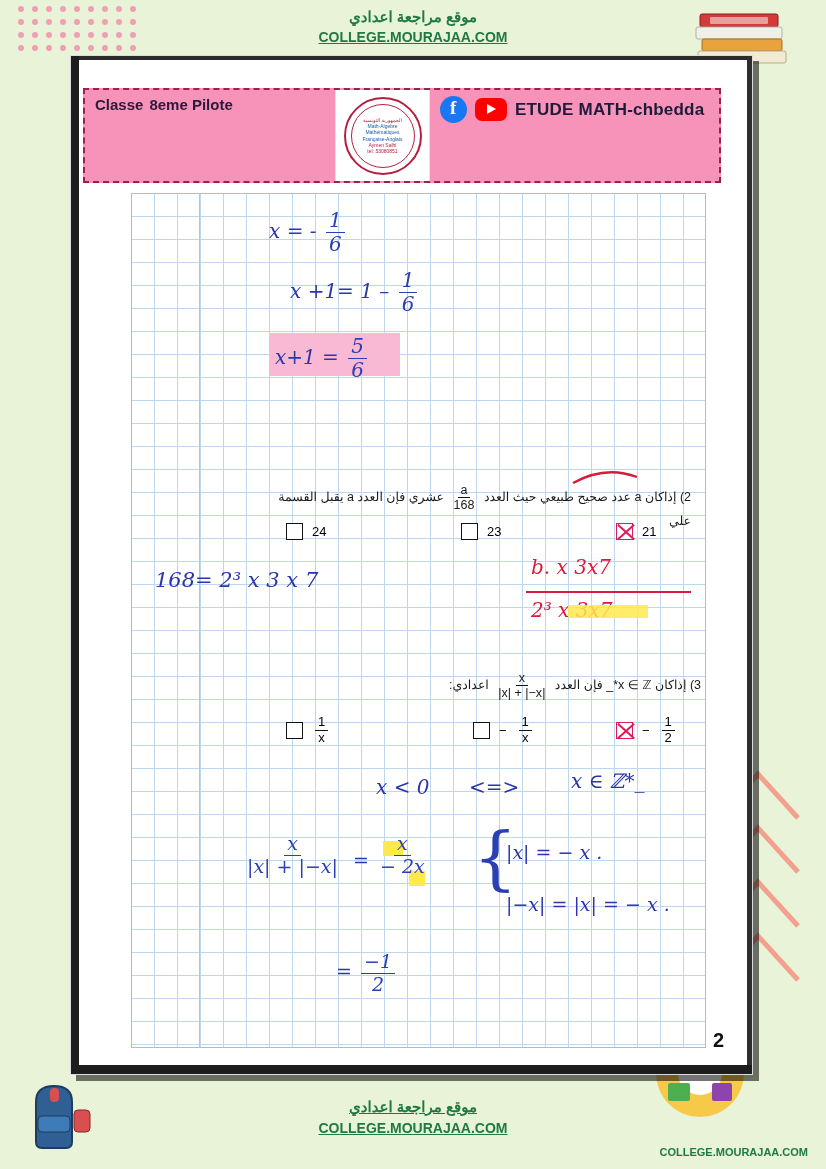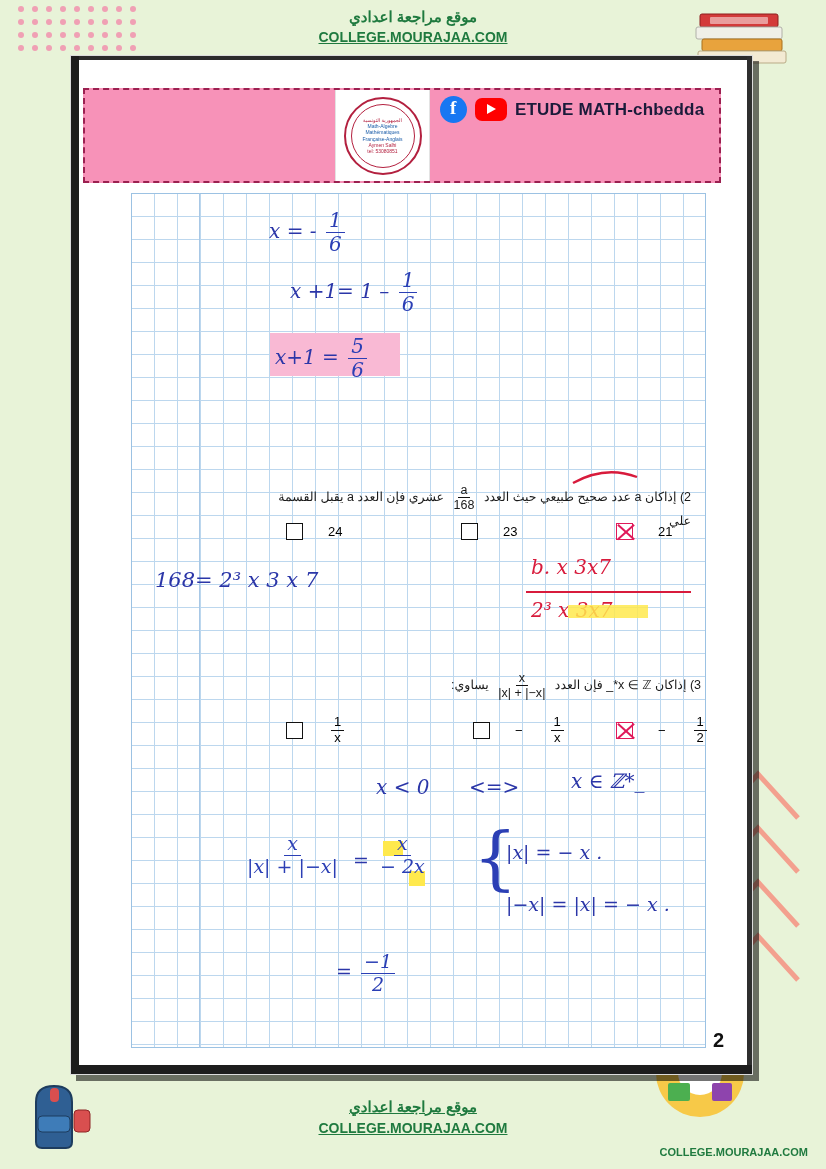--- a/index.html
+++ b/index.html
@@ -122,21 +122,21 @@
   .margin-line { position:absolute; left:68px; top:0; width:1px; height:100%; background:#a8c8e6; }
 
   
   .printed { position:absolute; color:#1a1a1a; }
   .q-line { font-size:12.5px; direction:rtl; text-align:right; }
   .frac { display:inline-flex; flex-direction:column; align-items:center; vertical-align:middle; margin:0 3px; }
   .frac .num { border-bottom:1px solid #111; padding:0 3px; line-height:1.15; }
   .frac .den { padding:0 3px; line-height:1.15; }
 
   .opt-row { position:absolute; display:flex; align-items:center; }
-  .opt { display:flex; align-items:center; gap:25px; font-size:13px; }
+  .opt { display:flex; align-items:center; gap:9px; font-size:13px; }
   .cbox { width:17px; height:17px; border:1.6px solid #111; display:inline-block; position:relative; background:#fff; }
   .cbox.checked { border-color:#e0195a; }
   .cbox.checked:before, .cbox.checked:after {
     content:""; position:absolute; left:-2px; top:7px; width:22px; height:2.2px; background:#e0195a;
   }
   .cbox.checked:before { transform:rotate(42deg); }
   .cbox.checked:after { transform:rotate(-42deg); }
 
   
   .hand {
@@ -254,20 +254,24 @@
 
 <div class="sheet">
   <div class="sheet-inner">
     <div class="edge-top"></div>
     <div class="edge-left"></div>
     <div class="edge-right"></div>
     <div class="edge-bottom"></div>
 
     <div class="banner">
       <div class="banner-left">
+        <div class="row">
+          <span class="lbl">Classe</span>
+          <span>8eme Pilote</span>
+        </div>
       </div>
 
       <div class="banner-stamp">
         <div class="stamp-circle">
           <div class="inner"></div>
           <span>الجمهورية التونسية</span>
           <span class="c2">Math-Algebre</span>
           <span class="c2">Mathématiques</span>
           <span class="c2">Française-Anglais</span>
           <span>Aymen Salhi</span>
@@ -353,21 +357,21 @@
       <div class="hl-yellow" style="left:437px; top:412px; width:80px; height:13px; opacity:0.85;"></div>
 
       <div class="printed q-line" style="left:130px; top:478px; width:440px;">
         <span>3) إذاكان</span>
         <span>x ∈ ℤ*_</span>
         <span>فإن العدد</span>
         <span class="frac">
           <span class="num">x</span>
           <span class="den">|x| + |−x|</span>
         </span>
-        <span>يساوي:</span>
+        <span>اعدادي:</span>
       </div>
 
       <div class="opt-row" style="left:155px; top:522px;">
         <span class="opt">
           <span class="cbox"></span>
           <span class="frac">
             <span class="num">1</span>
             <span class="den">x</span>
           </span>
         </span>

